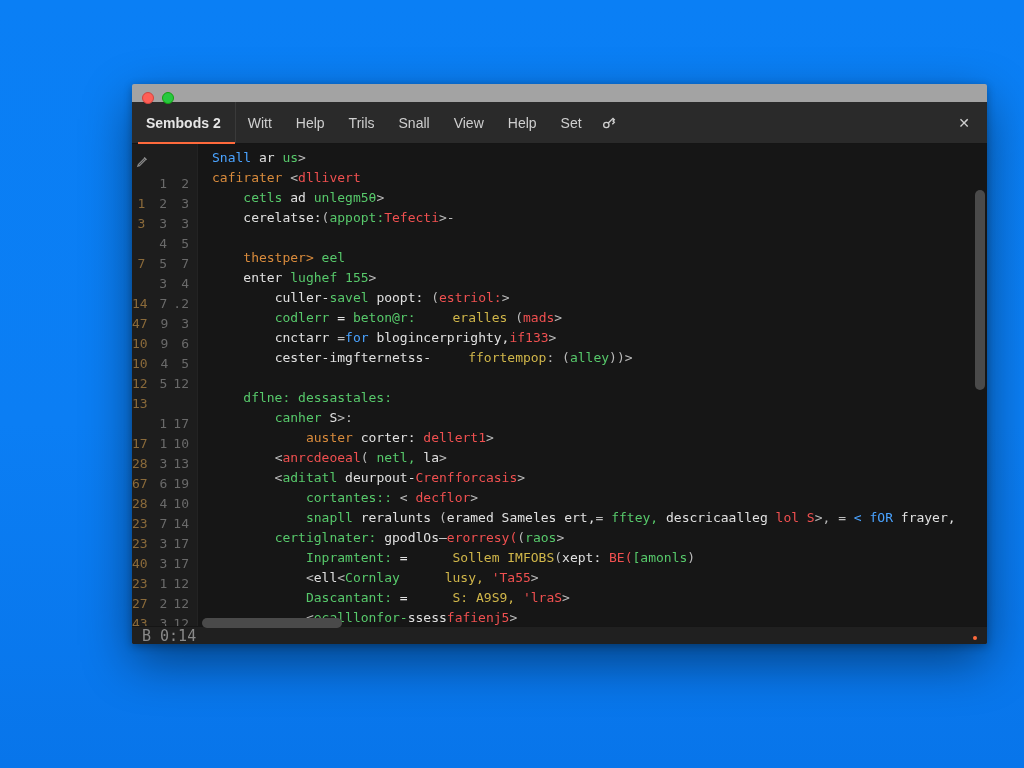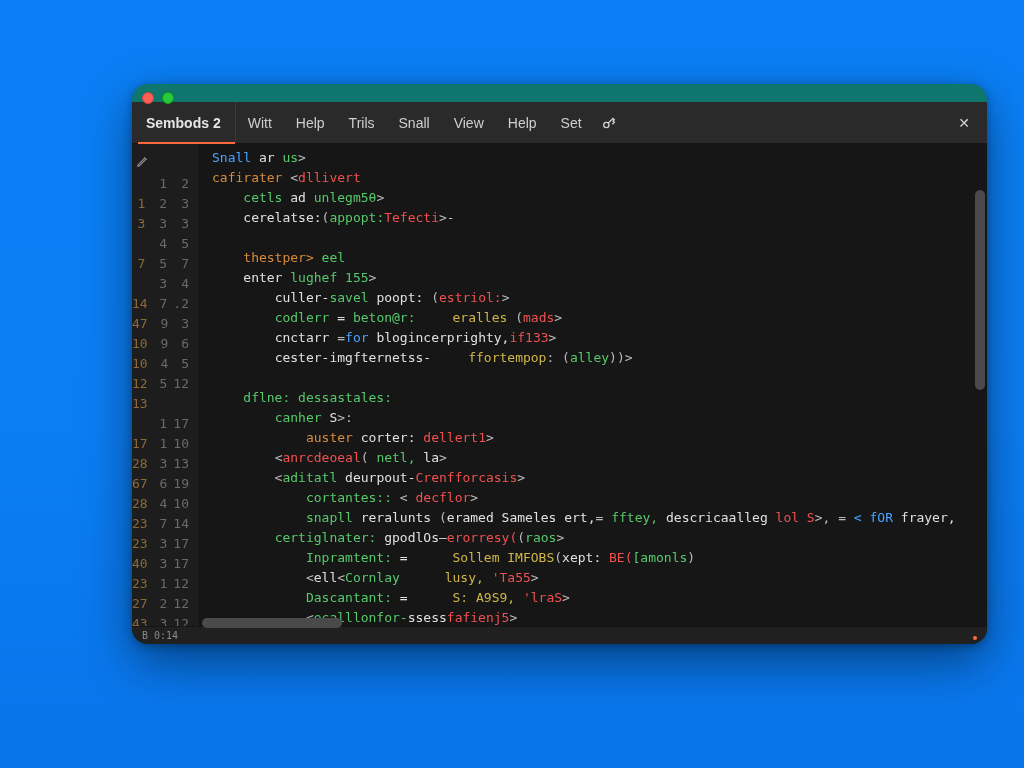--- a/index.html
+++ b/index.html
@@ -6,22 +6,22 @@
   html, body { width: 1024px; height: 768px; overflow: hidden; }
   body {
     background: linear-gradient(180deg, #0a7ff5 0%, #0b7ef4 55%, #0875ea 100%);
     font-family: "Segoe UI", Arial, sans-serif;
     color: #d4d4d4;
   }
   .window {
     position: absolute;
     left: 132px; top: 84px;
     width: 855px; height: 560px;
-    background: #0f766e;
-    border-radius: 16px;
+    background: #a3a3a3;
+    border-radius: 2px;
     box-shadow: 0 18px 50px rgba(0,0,0,0.45), 0 2px 8px rgba(0,0,0,0.3);
     display: flex;
     flex-direction: column;
     overflow: hidden;
   }
   
   .traffic {
     position: absolute;
     left: 10px; top: 8px;
     display: flex; gap: 8px;
@@ -128,21 +128,21 @@
     position:absolute; left:0; right:0; top:40px; height:200px;
     background:#4a4a4a; border-radius:5px;
   }
   .h-scrollbar {
     height:10px; background:transparent; position:absolute; left:70px; right:12px; bottom:16px;
   }
   .h-thumb { position:absolute; left:0; top:0; bottom:0; width:140px; background:#4a4a4a; border-radius:5px; }
 
   .status-bar {
     height:18px; background:#202020; color:#8a8a8a;
-    font-size:10px; padding:0 10px; display:flex; align-items:center;
+    font-size:15px; padding:0 10px; display:flex; align-items:center;
     border-top:1px solid #151515;
     font-family: "Menlo","Consolas",monospace;
   }
   .status-dot {
     position:absolute; right:10px; bottom:4px; width:4px; height:4px;
     background:#ff6a3c; border-radius:50%;
   }
 </style>
 </head>
 <body>

